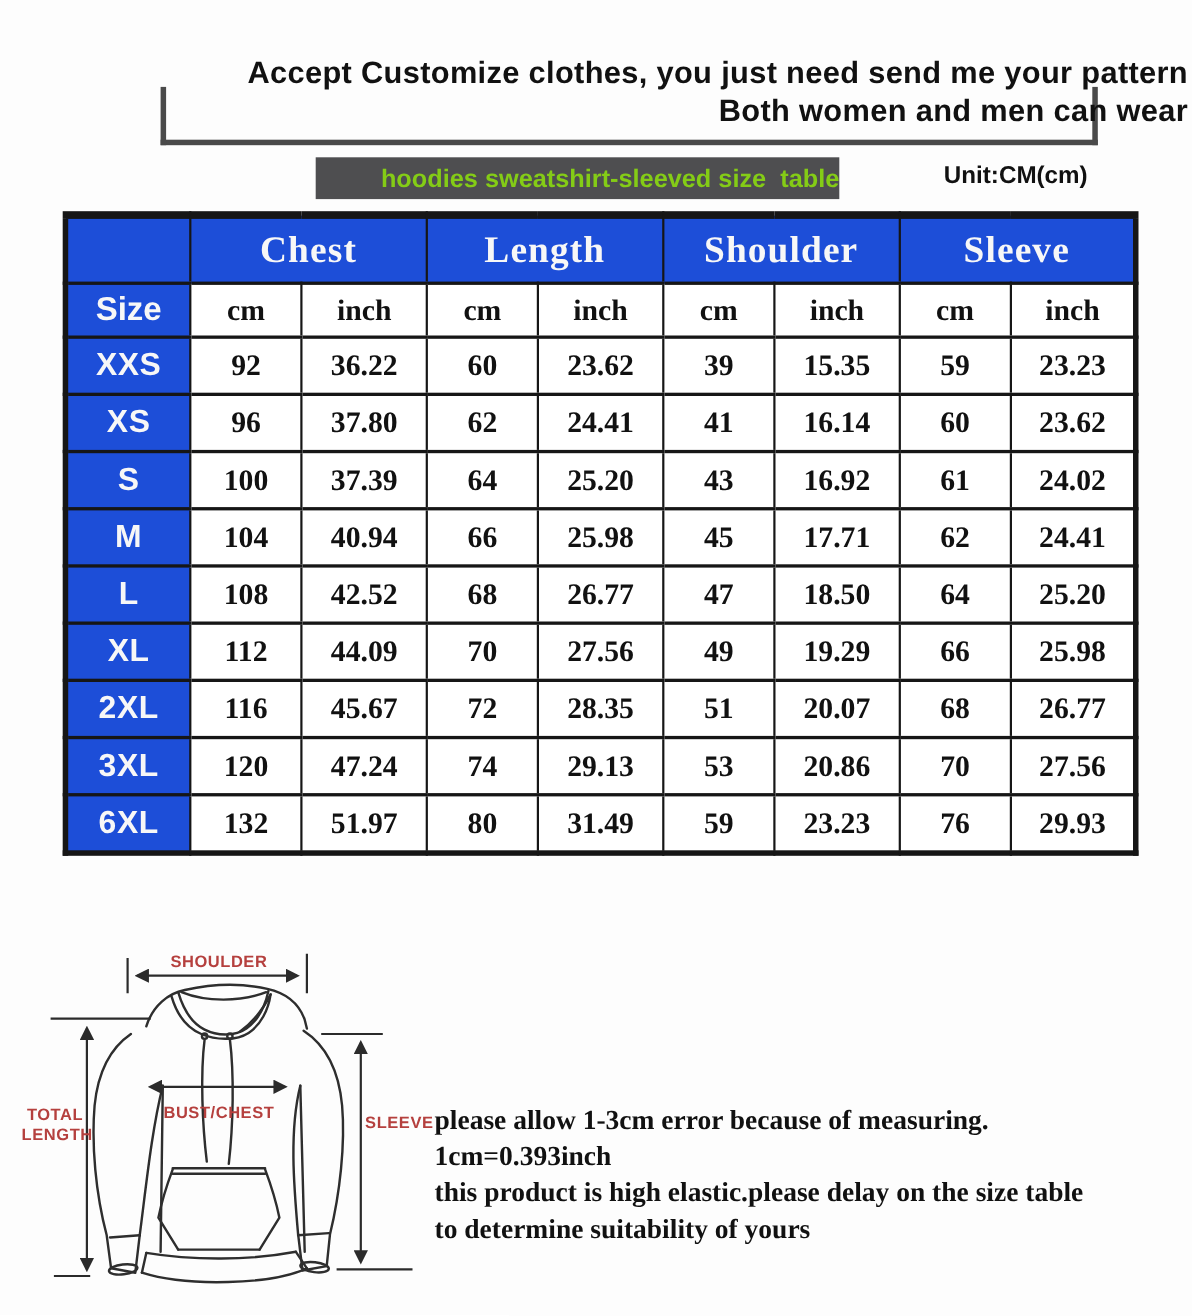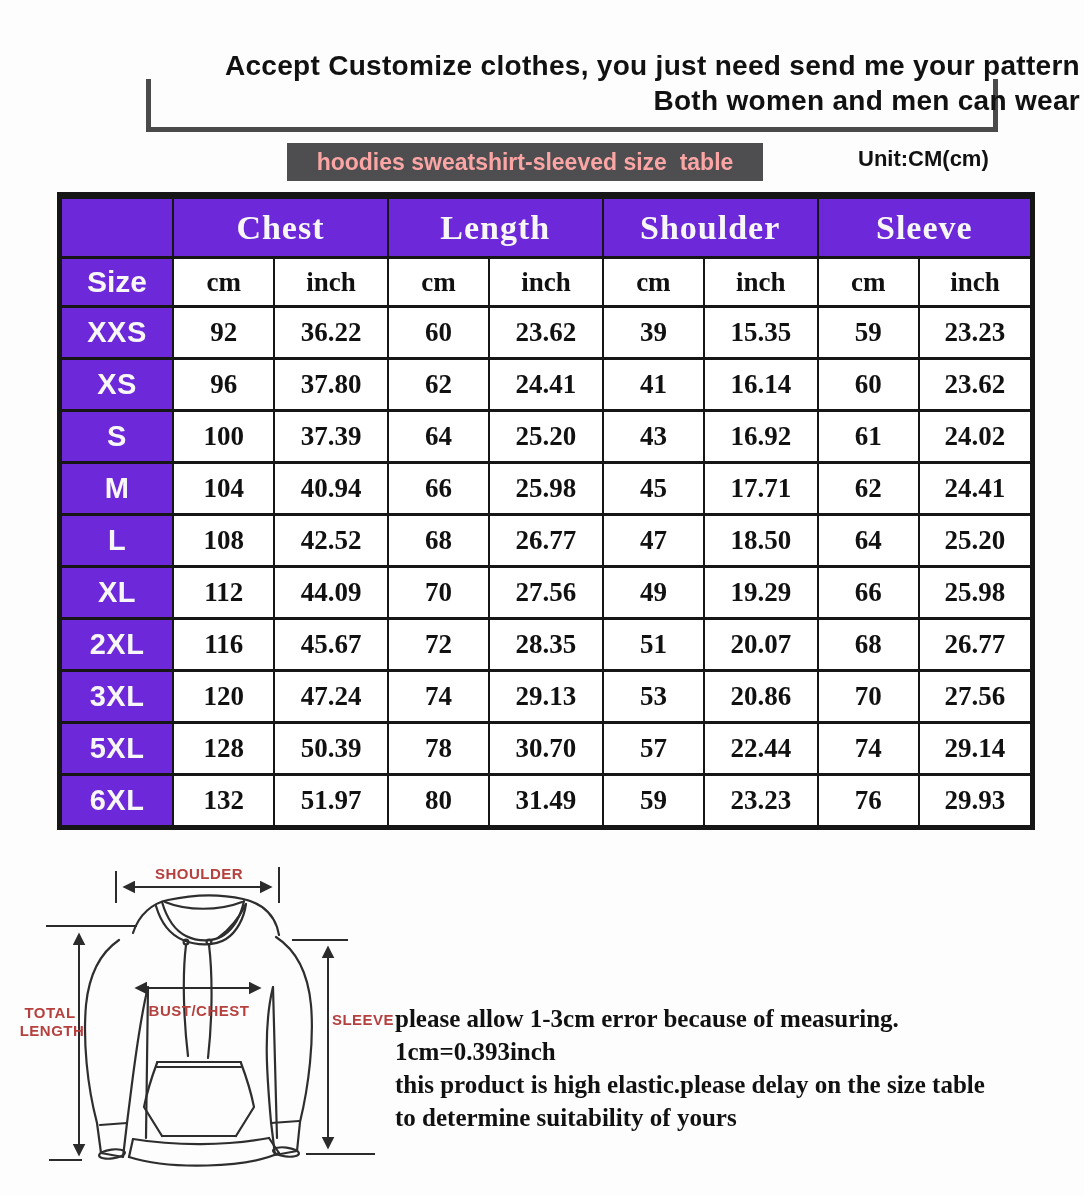--- a/index.html
+++ b/index.html
@@ -7,29 +7,29 @@
         font-family:"Liberation Sans",sans-serif;color:#111;}
 
   
   .header-lines{position:absolute;left:70px;top:48px;width:1010px;text-align:right;
         font-weight:bold;font-size:28px;line-height:35px;letter-spacing:.3px;color:#111;}
   .bracket{position:absolute;left:146px;top:79px;width:842px;height:48px;
         border-left:5px solid #4a4a4a;border-right:5px solid #4a4a4a;border-bottom:5px solid #4a4a4a;}
 
   
   .table-title{position:absolute;left:287px;top:143px;width:476px;height:38px;background:#4e4e50;
-        color:#fca5a5;font-weight:bold;font-size:23px;line-height:38px;text-align:center;white-space:pre;}
+        color:#84cc16;font-weight:bold;font-size:23px;line-height:38px;text-align:right;white-space:pre;}
   .unit{position:absolute;left:858px;top:146px;font-weight:bold;font-size:22px;color:#111;}
 
   
   table.size{position:absolute;left:57px;top:192px;width:978px;border-collapse:collapse;
         table-layout:fixed;background:#fff;border:5px solid #161616;border-top-width:7px;}
   .size th,.size td{border:3px solid #161616;border-left-width:2px;border-right-width:2px;
         text-align:center;vertical-align:middle;padding:0;color:#111;}
-  .size .dark{background:#6d28d9;color:#f7f7f7;}
+  .size .dark{background:#1d4ed8;color:#f7f7f7;}
   .size .grp{height:57px;font-family:"Liberation Serif",serif;font-size:34px;font-weight:bold;letter-spacing:1px;}
   .size .sizehead{font-size:30px;font-weight:bold;height:46px;}
   .size .sub{height:46px;font-family:"Liberation Serif",serif;font-size:27px;font-weight:bold;}
   .size tbody th{height:49px;font-size:29px;font-weight:bold;letter-spacing:.5px;}
   .size tbody td{font-family:"Liberation Serif",serif;font-size:27px;font-weight:bold;}
 
   
   .diagram{position:absolute;left:15px;top:855px;width:430px;height:335px;}
   .sketch{stroke:#2e2e2e;stroke-width:2.2;fill:none;stroke-linecap:round;stroke-linejoin:round;}
   .meas{stroke:#2b2b2b;stroke-width:2;fill:none;}
@@ -169,31 +169,20 @@
         <td>120</td>
         <td>47.24</td>
         <td>74</td>
         <td>29.13</td>
         <td>53</td>
         <td>20.86</td>
         <td>70</td>
         <td>27.56</td>
       </tr>
       <tr>
-        <th class="dark">5XL</th>
-        <td>128</td>
-        <td>50.39</td>
-        <td>78</td>
-        <td>30.70</td>
-        <td>57</td>
-        <td>22.44</td>
-        <td>74</td>
-        <td>29.14</td>
-      </tr>
-      <tr>
         <th class="dark">6XL</th>
         <td>132</td>
         <td>51.97</td>
         <td>80</td>
         <td>31.49</td>
         <td>59</td>
         <td>23.23</td>
         <td>76</td>
         <td>29.93</td>
       </tr>

